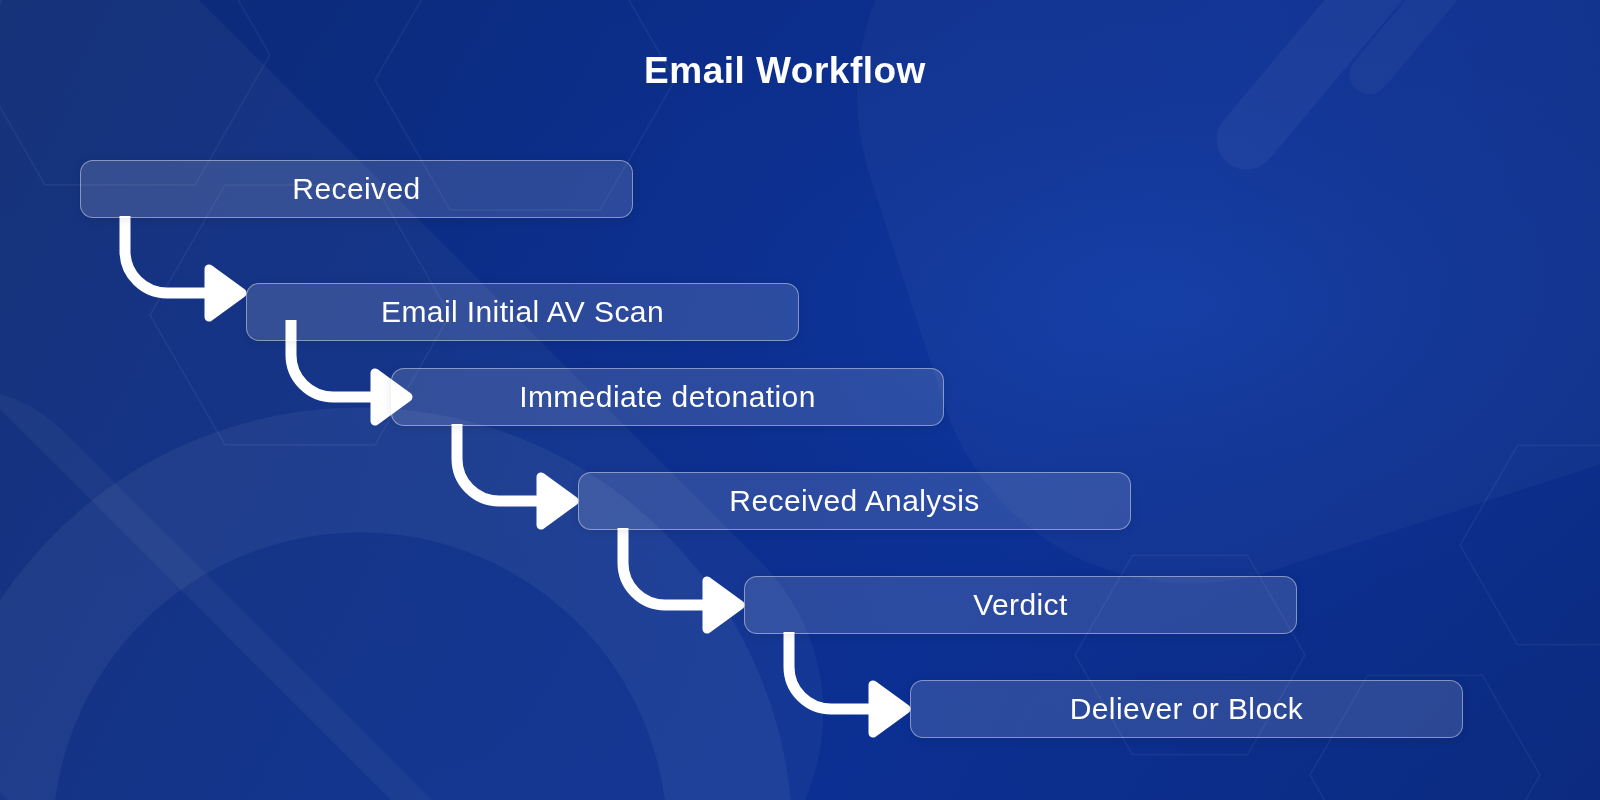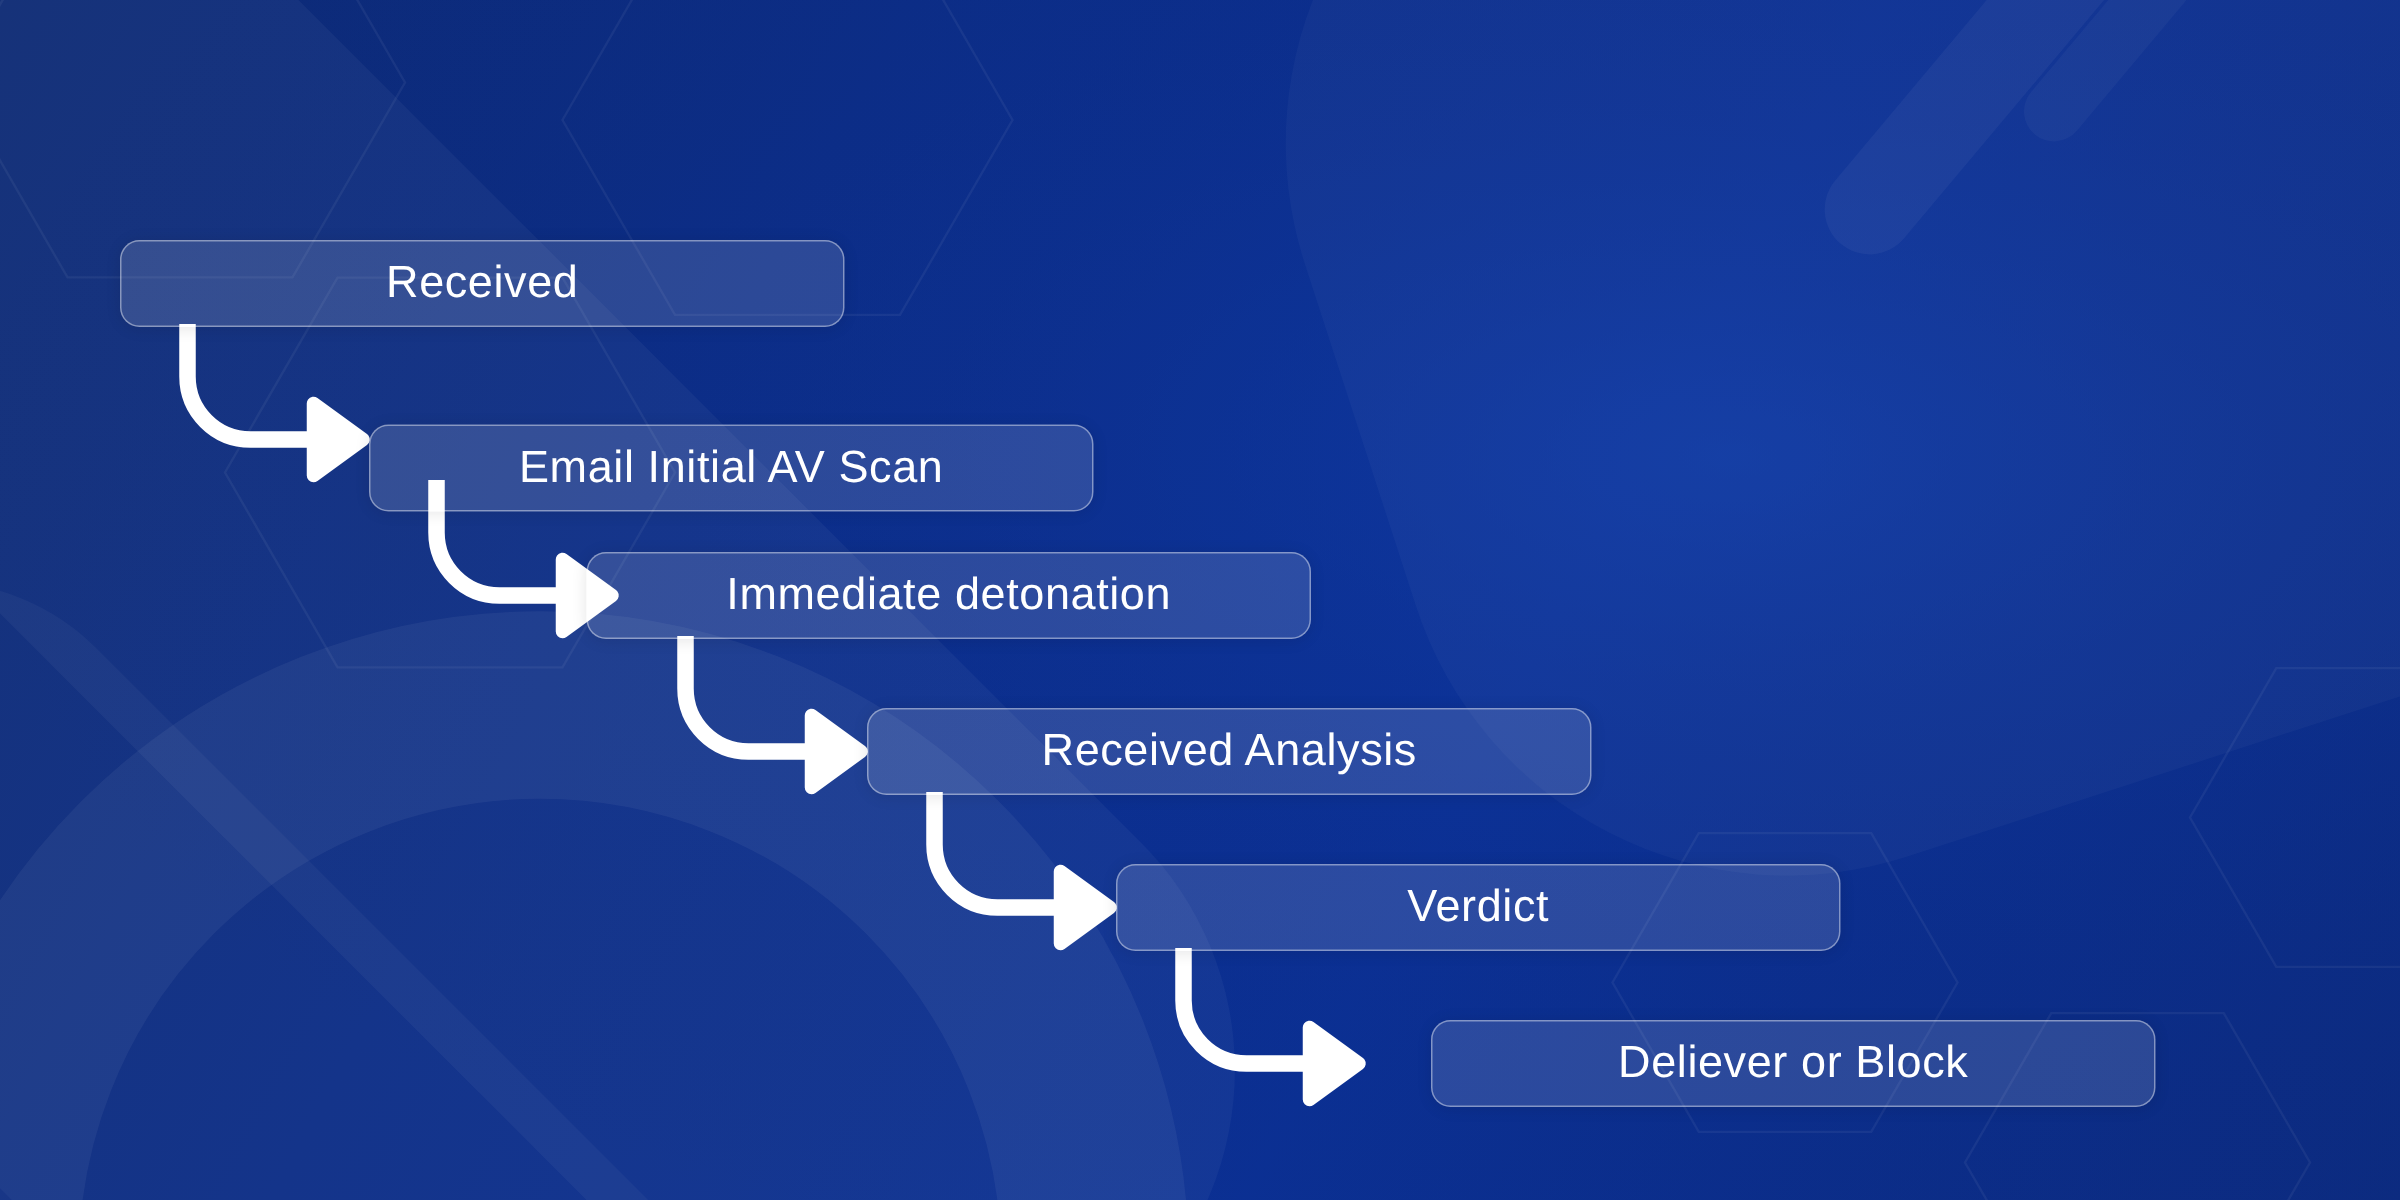--- a/index.html
+++ b/index.html
@@ -14,21 +14,21 @@
   svg.layer{position:absolute;left:0;top:0;width:1600px;height:800px;display:block;}
   .title{
     position:absolute;left:0;top:50px;width:1570px;
     text-align:center;
     color:var(--text,#ffffff);
     font-size:37px;font-weight:700;letter-spacing:0.5px;
     margin:0;
   }
   .flow-node{
     position:absolute;
-    width:483px;height:58px;
+    width:553px;height:58px;
     background:rgba(255,255,255,0.135);
     border:1.5px solid rgba(255,255,255,0.42);
     border-radius:13px;
     display:flex;align-items:center;justify-content:center;
     box-shadow:0 1px 10px rgba(0,0,20,0.10);
   }
   .flow-node .label{
     color:var(--text,#ffffff);
     font-size:30px;font-weight:400;letter-spacing:0.4px;
     white-space:nowrap;
@@ -61,20 +61,21 @@
         <polygon points="600.0,-49.9 675.0,80.0 600.0,209.9 450.0,209.9 375.0,80.0 450.0,-49.9"></polygon>
         <polygon points="1247.5,555.4 1305.0,655.0 1247.5,754.6 1132.5,754.6 1075.0,655.0 1132.5,555.4"></polygon>
         <polygon points="1482.5,675.4 1540.0,775.0 1482.5,874.6 1367.5,874.6 1310.0,775.0 1367.5,675.4"></polygon>
         <polygon points="1632.5,445.4 1690.0,545.0 1632.5,644.6 1517.5,644.6 1460.0,545.0 1517.5,445.4"></polygon>
       </g>
 
     <rect x="1300" y="-120" width="60" height="320" rx="30" fill="rgba(255,255,255,0.045)" transform="rotate(40 1330 40)"></rect>
     <rect x="1420" y="-140" width="40" height="260" rx="20" fill="rgba(255,255,255,0.035)" transform="rotate(40 1440 -10)"></rect>
   </svg>
 
+  <h1 class="title">Email Workflow</h1>
 
   <svg class="layer" viewBox="0 0 1600 800" id="arrows-layer">
       <g>
         <path d="M 125 216 L 125 251 A 42 42 0 0 0 167 293 L 212 293" fill="none" stroke="var(--arrow,#fff)" stroke-width="11"></path>
         <polygon points="242,293 209,269 209,317" fill="var(--arrow,#fff)" stroke="var(--arrow,#fff)" stroke-width="9" stroke-linejoin="round"></polygon>
       </g>
       <g>
         <path d="M 291 320 L 291 355 A 42 42 0 0 0 333 397 L 378 397" fill="none" stroke="var(--arrow,#fff)" stroke-width="11"></path>
         <polygon points="408,397 375,373 375,421" fill="var(--arrow,#fff)" stroke="var(--arrow,#fff)" stroke-width="9" stroke-linejoin="round"></polygon>
       </g>
@@ -101,18 +102,18 @@
       </div>
       <div class="flow-node" style="left: 391px; top: 368px;">
         <span class="label">Immediate detonation</span>
       </div>
       <div class="flow-node" style="left: 578px; top: 472px;">
         <span class="label">Received Analysis</span>
       </div>
       <div class="flow-node" style="left: 744px; top: 576px;">
         <span class="label">Verdict</span>
       </div>
-      <div class="flow-node" style="left: 910px; top: 680px; margin-left: 44px;">
+      <div class="flow-node" style="left: 910px; top: 680px;">
         <span class="label">Deliever or Block</span>
       </div>
     </div>
 
 </div>
 
 </body></html>

